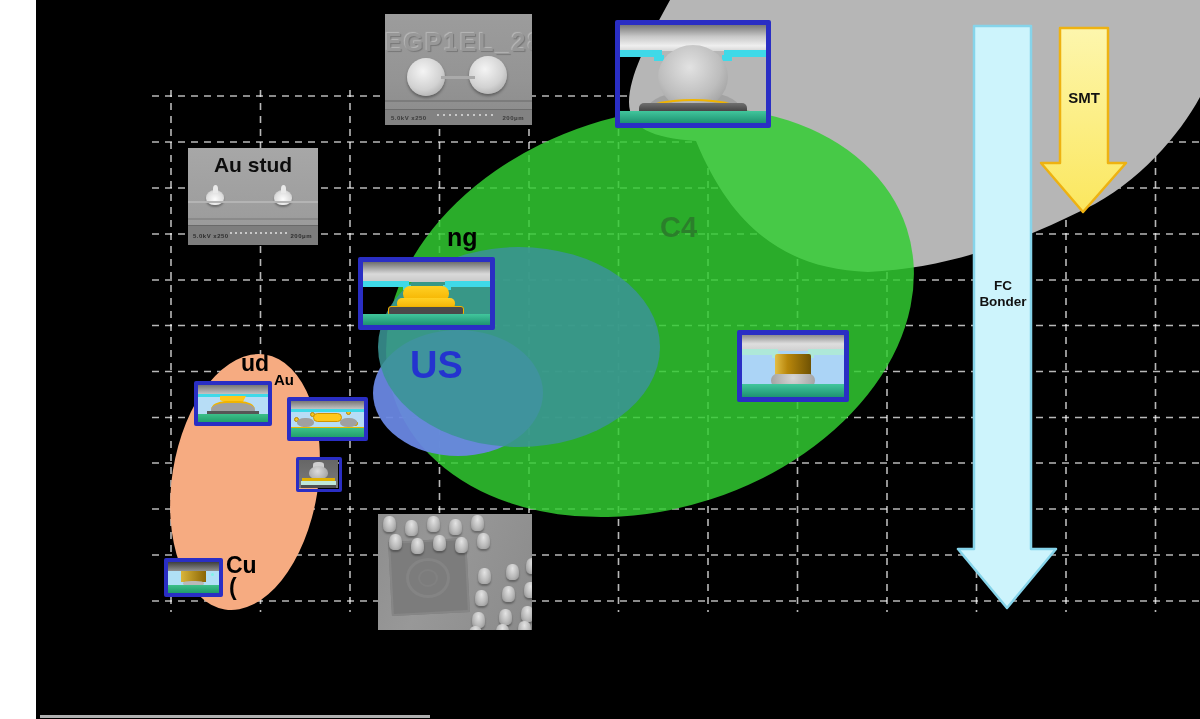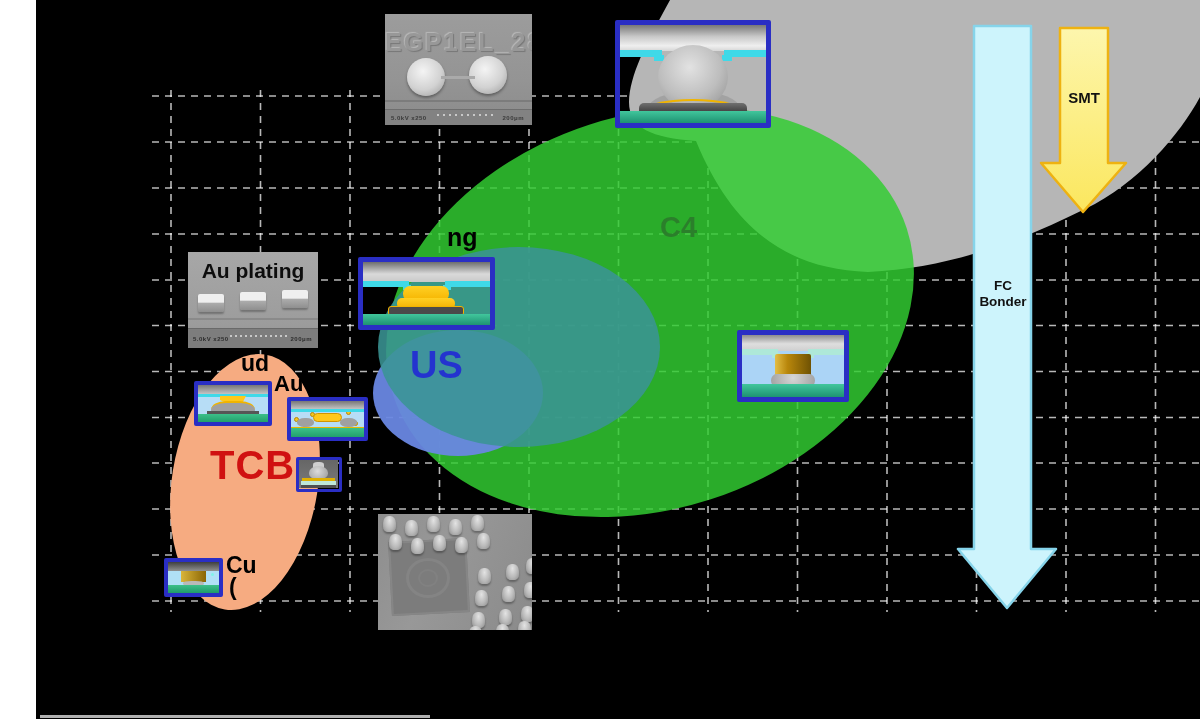--- a/index.html
+++ b/index.html
@@ -92,41 +92,41 @@
     <div class="abs" style="left:56px;top:62px;width:34px;height:3px;background:#aaa;"></div>
     <div class="abs" style="left:0;top:86px;width:100%;height:2px;background:#7c7c7c;"></div>
     <div class="abs" style="left:0;top:95px;width:100%;height:16px;background:#828282;border-top:1px solid #6e6e6e;">
       <span class="tinytxt" style="left:6px;top:5px;">5.0kV x250</span>
       <span class="tinytxt" style="right:8px;top:5px;">200μm</span>
       <span class="abs" style="left:52px;top:4px;width:60px;height:2px;
                    background:repeating-linear-gradient(90deg,#c9c9c9 0 2px,transparent 2px 6px);"></span>
     </div>
   </div>
 
-
-  <div class="sem" style="left:188px;top:252px;width:130px;height:96px;
+  <div class="sem" style="left:188px;top:148px;width:130px;height:97px;
               background:linear-gradient(180deg,#a7a7a7,#9d9d9d 70%,#949494);">
-    <div class="abs" style="left:0;top:7px;width:100%;text-align:center;font-size:21px;font-weight:bold;color:#0d0d0d;">Au plating</div>
-    <div class="abs" style="left:10px;top:42px;width:26px;height:18px;border-radius:2px;
-                background:linear-gradient(180deg,#efefef 45%,#ababab 52%,#8f8f8f);
-                box-shadow:0 2px 2px rgba(0,0,0,.28);"></div>
-    <div class="abs" style="left:52px;top:40px;width:26px;height:18px;border-radius:2px;
-                background:linear-gradient(180deg,#efefef 45%,#ababab 52%,#8f8f8f);
-                box-shadow:0 2px 2px rgba(0,0,0,.28);"></div>
-    <div class="abs" style="left:94px;top:38px;width:26px;height:18px;border-radius:2px;
-                background:linear-gradient(180deg,#efefef 45%,#ababab 52%,#8f8f8f);
-                box-shadow:0 2px 2px rgba(0,0,0,.28);"></div>
-    <div class="abs" style="left:0;top:66px;width:100%;height:2px;background:#8a8a8a;"></div>
-    <div class="abs" style="left:0;top:76px;width:100%;height:20px;background:#7d7d7d;border-top:1px solid #696969;">
+    <div class="abs" style="left:0;top:5px;width:100%;text-align:center;font-size:21px;font-weight:bold;color:#0d0d0d;">Au stud</div>
+    <div class="abs" style="left:18px;top:42px;width:18px;height:15px;border-radius:50% 50% 45% 45%;
+                background:radial-gradient(circle at 50% 62%,#fdfdfd,#dedede 60%,#aeaeae);
+                box-shadow:0 2px 2px rgba(0,0,0,.3);"></div>
+    <div class="abs" style="left:25px;top:37px;width:5px;height:8px;background:#e9e9e9;border-radius:50% 50% 0 0;"></div>
+    <div class="abs" style="left:86px;top:42px;width:18px;height:15px;border-radius:50% 50% 45% 45%;
+                background:radial-gradient(circle at 50% 62%,#fdfdfd,#dedede 60%,#aeaeae);
+                box-shadow:0 2px 2px rgba(0,0,0,.3);"></div>
+    <div class="abs" style="left:93px;top:37px;width:5px;height:8px;background:#e9e9e9;border-radius:50% 50% 0 0;"></div>
+    <div class="abs" style="left:0;top:53px;width:100%;height:2px;background:#b4b4b4;"></div>
+    <div class="abs" style="left:0;top:70px;width:100%;height:2px;background:#8a8a8a;"></div>
+    <div class="abs" style="left:0;top:77px;width:100%;height:20px;background:#7d7d7d;border-top:1px solid #696969;">
       <span class="tinytxt" style="left:5px;top:7px;color:#2c2c2c;">5.0kV x250</span>
       <span class="tinytxt" style="right:6px;top:7px;color:#2c2c2c;">200μm</span>
       <span class="abs" style="left:42px;top:6px;width:58px;height:2px;
                    background:repeating-linear-gradient(90deg,#c9c9c9 0 2px,transparent 2px 5px);"></span>
     </div>
   </div>
+
 
   <div class="sem" style="left:378px;top:514px;width:154px;height:116px;
               background:linear-gradient(115deg,#8e8e8e,#989898 40%,#8a8a8a);">
     <div class="abs" style="left:12px;top:26px;width:78px;height:74px;background:#7c7c7c;
                 transform:rotate(-3deg);border:2px solid #868686;"></div>
     <div class="abs" style="left:28px;top:44px;width:44px;height:40px;border:3px solid #848484;border-radius:50%;"></div>
     <div class="abs" style="left:40px;top:55px;width:20px;height:18px;border:2px solid #818181;border-radius:50%;"></div>
     <div class="abs" id="bump-layer" style="left:0;top:0;width:100%;height:100%;">
         <div class="pillar-bump" style="left: 5px; top: 2px;"></div>
         <div class="pillar-bump" style="left: 27px; top: 6px;"></div>
@@ -260,27 +260,26 @@
     <div class="abs" style="left:0;top:23px;width:51px;height:8px;
                 background:linear-gradient(180deg,#3cc089,#1f9a6a);"></div>
     <div class="abs" style="left:43px;top:11px;width:3px;height:3px;background:#7ff3e8;border-radius:50%;"></div>
   </div>
 
 
   <div class="lbl" style="left:660px;top:212px;font-size:29px;color:#2b7f2b;">C4</div>
 
   <div class="lbl" style="left:410px;top:346px;font-size:38px;color:#2433cf;">US</div>
 
-  <div class="lbl" style="left:210px;top:444px;font-size:40px;color:#d01111;letter-spacing:1px;">TCB</div>
 
   <div class="lbl" style="left:447px;top:224px;font-size:25px;color:#000;">ng</div>
 
   <div class="lbl" style="left:241px;top:351px;font-size:23px;color:#000;">ud</div>
 
-  <div class="lbl" style="left:274px;top:372px;font-size:22px;color:#000;">Au</div>
+  <div class="lbl" style="left:274px;top:372px;font-size:15px;color:#000;">Au</div>
 
   <div class="lbl" style="left:226px;top:553px;font-size:23px;color:#000;">Cu</div>
 
   <div class="lbl" style="left:229px;top:575px;font-size:23px;color:#000;">(</div>
 
   <div class="lbl" style="left:1060px;top:90px;width:48px;text-align:center;font-size:15px;color:#111;">SMT</div>
 
   <div class="abs" style="left:971px;top:278px;width:64px;text-align:center;font-weight:bold;
               font-size:13.5px;line-height:16px;color:#111;">
     <span>FC</span><br>

